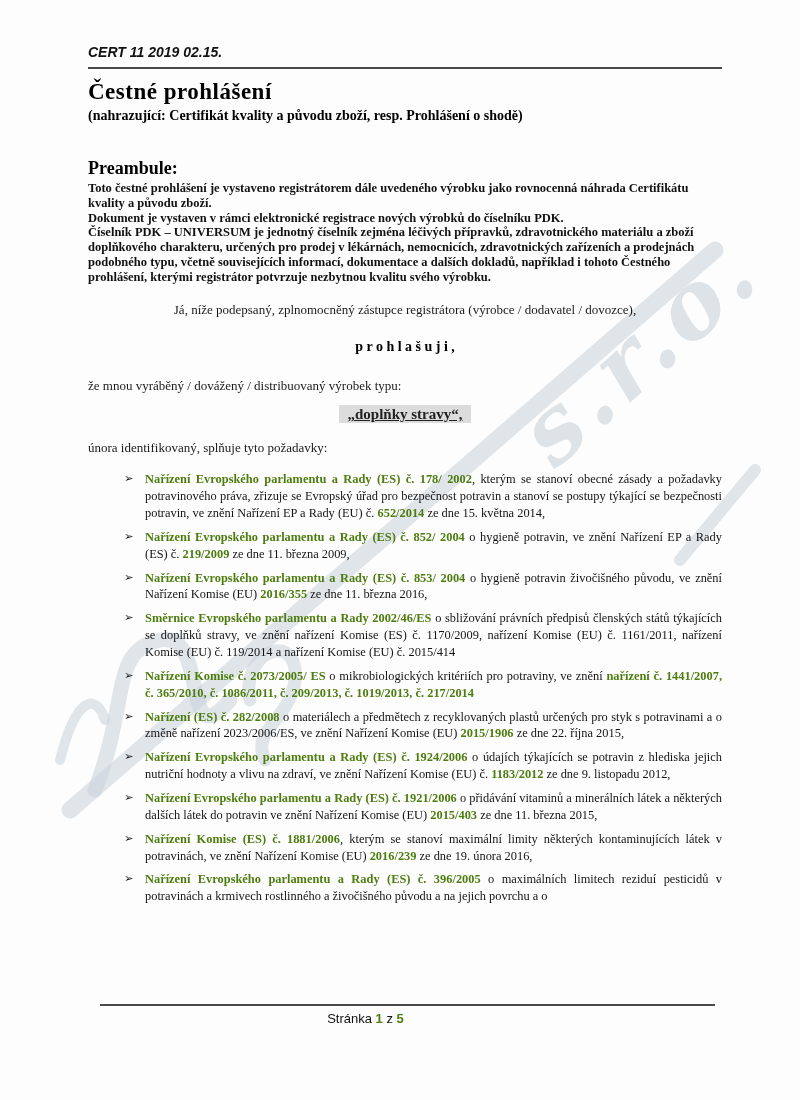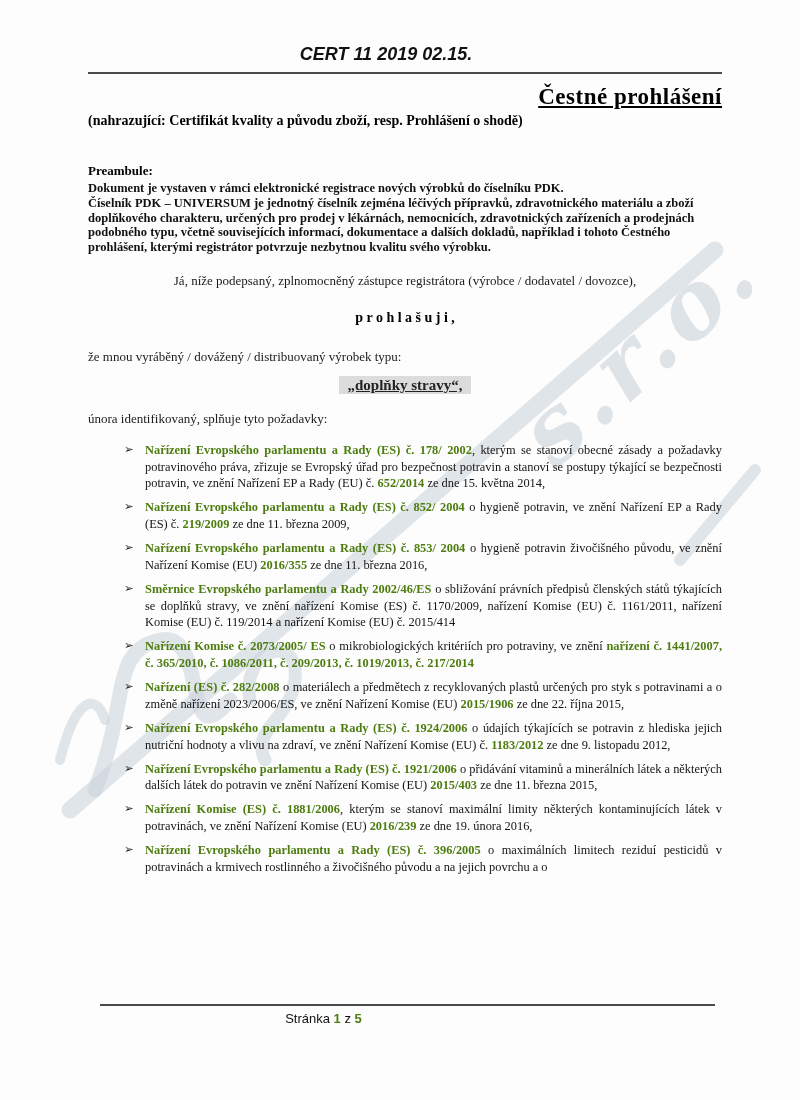--- a/index.html
+++ b/index.html
@@ -15,35 +15,35 @@
   .watermark{
     position:absolute;left:0;top:0;width:800px;height:1100px;
     pointer-events:none;z-index:0;
   }
   
   .content{
     position:absolute;left:88px;width:634px;top:0;z-index:1;
   }
   .cert-code{
     margin-top:44px;
-    text-align:center;padding-right:38px;
+    text-align:left;padding-right:38px;
     font-family:"Liberation Sans", sans-serif;
-    font-style:italic;font-weight:bold;font-size:18px;color:#111;
+    font-style:italic;font-weight:bold;font-size:14px;color:#111;
   }
   .header-rule{margin-top:7px;border-top:2px solid #4a4a4a;height:0;}
   .doc-title{
-    margin:10px 0 0 0;text-align:right;
-    font-size:23px;font-weight:bold;color:#000;letter-spacing:.5px;text-decoration:underline;
+    margin:10px 0 0 0;text-align:left;
+    font-size:23px;font-weight:bold;color:#000;letter-spacing:.5px;
   }
   .doc-subtitle{
     margin-top:3px;text-align:left;
     font-size:14px;font-weight:bold;color:#000;
   }
   .preamble-heading{
-    margin:34px 0 2px 0;font-size:13px;font-weight:bold;color:#000;
+    margin:34px 0 2px 0;font-size:18px;font-weight:bold;color:#000;
   }
   .preamble p{
     margin:0;font-size:12.5px;font-weight:bold;line-height:1.18;color:#111;
     text-align:left;
   }
   .intro-line{margin:18px 0 0 0;text-align:center;font-size:13px;}
   .verb-line{margin:21px 0 0 0;text-align:center;font-size:14px;font-weight:bold;color:#000;}
   .product-intro{margin:23px 0 0 0;font-size:13px;}
   .product-type{margin:11px 0 0 0;text-align:center;}
   .product-type span{
@@ -71,21 +71,21 @@
   .bold-seg{font-weight:bold;color:#4d7c0f;}
   
   .footer-rule{
     position:absolute;left:100px;right:85px;top:1004px;
     border-top:2px solid #4a4a4a;height:0;z-index:1;
   }
   .footer-text{
     position:absolute;top:1011px;left:0;width:647px;
     text-align:center;z-index:1;
     font-family:"Liberation Sans", sans-serif;
-    font-size:13px;color:#111;
+    font-size:13px;color:#111;padding-left:42px;
   }
 </style>
 </head>
 <body>
 
 <div class="page">
 
   <svg class="watermark" viewBox="0 0 800 1100" xmlns="http://www.w3.org/2000/svg">
     <g stroke="#c9d2da" stroke-opacity="0.55" fill="none" stroke-linecap="round">
       <path d="M70 810 L715 250" stroke-width="17"></path>
@@ -102,20 +102,21 @@
   <div class="content">
 
     <div class="cert-code">CERT 11 2019 02.15.</div>
     <div class="header-rule"></div>
 
     <h1 class="doc-title">Čestné prohlášení</h1>
     <div class="doc-subtitle">(nahrazující: Certifikát kvality a původu zboží, resp. Prohlášení o shodě)</div>
 
     <div class="preamble-heading">Preambule:</div>
     <div class="preamble" id="preamble-paragraphs">
+        <p>Toto čestné prohlášení je vystaveno registrátorem dále uvedeného výrobku jako rovnocenná náhrada Certifikátu kvality a původu zboží.</p>
         <p>Dokument je vystaven v rámci elektronické registrace nových výrobků do číselníku PDK.</p>
         <p>Číselník PDK – UNIVERSUM je jednotný číselník zejména léčivých přípravků, zdravotnického materiálu a zboží doplňkového charakteru, určených pro prodej v lékárnách, nemocnicích, zdravotnických zařízeních a prodejnách podobného typu, včetně souvisejících informací, dokumentace a dalších dokladů, například i tohoto Čestného prohlášení, kterými registrátor potvrzuje nezbytnou kvalitu svého výrobku.</p>
       </div>
 
     <p class="intro-line">Já, níže podepsaný, zplnomocněný zástupce registrátora (výrobce / dodavatel / dovozce),</p>
     <p class="verb-line">p r o h l a š u j i ,</p>
     <p class="product-intro">že mnou vyráběný / dovážený / distribuovaný výrobek typu:</p>
     <p class="product-type"><span>„doplňky stravy“,</span></p>
     <p class="req-intro">února identifikovaný, splňuje tyto požadavky:</p>
 

